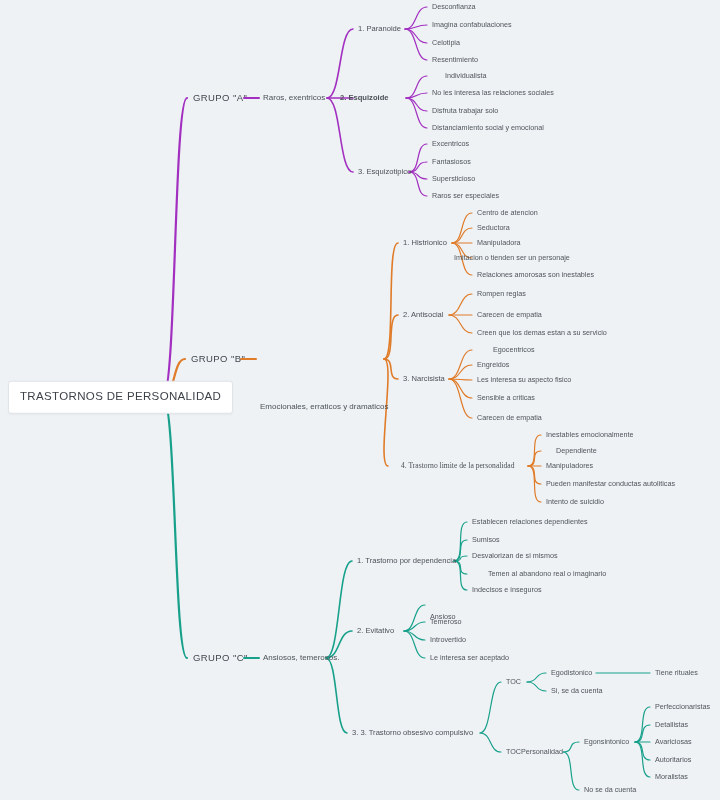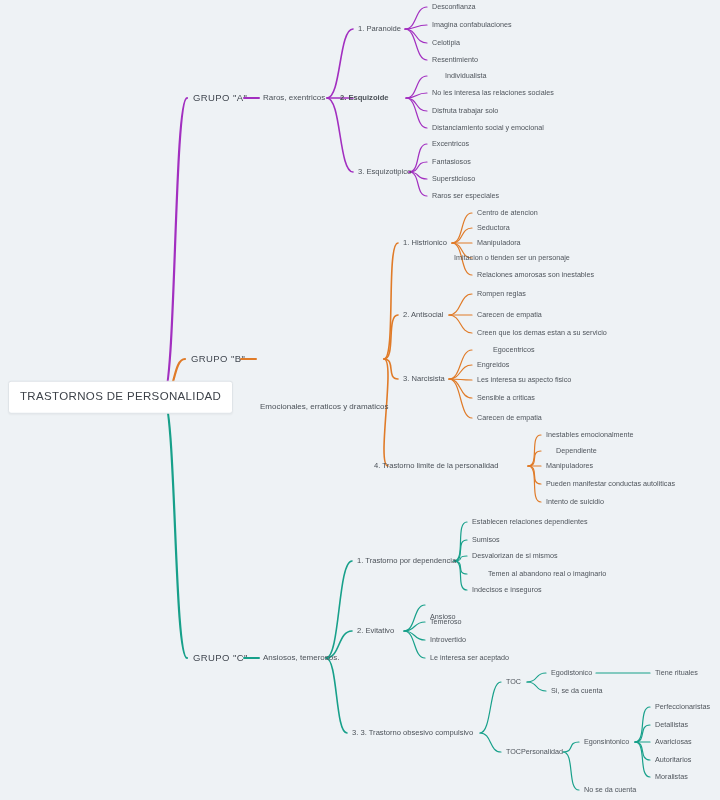--- a/index.html
+++ b/index.html
@@ -168,21 +168,21 @@
       <div class="node lvl3" style="left: 403px; top: 315px;">2. Antisocial</div>
       <div class="node lvl4" style="left: 477px; top: 294px;">Rompen  reglas</div>
       <div class="node lvl4" style="left: 477px; top: 315px;">Carecen de empatia</div>
       <div class="node lvl4" style="left: 477px; top: 333px;">Creen que los demas estan a su servicio</div>
       <div class="node lvl3" style="left: 403px; top: 379px;">3. Narcisista</div>
       <div class="node lvl4" style="left: 477px; top: 350px; margin-left: 16px;">Egocentricos</div>
       <div class="node lvl4" style="left: 477px; top: 365px;">Engreidos</div>
       <div class="node lvl4" style="left: 477px; top: 380px;">Les interesa su aspecto fisico</div>
       <div class="node lvl4" style="left: 477px; top: 398px;">Sensible a criticas</div>
       <div class="node lvl4" style="left: 477px; top: 418px;">Carecen de empatia</div>
-      <div class="node lvl3" style="left: 374px; top: 466px;">4. Trastorno limite de la personalidad</div>
+      <div class="node lvl3" style="left: 401px; top: 466px; font-family: Liberation Serif, serif;">4. Trastorno limite de la personalidad</div>
       <div class="node lvl4" style="left: 546px; top: 435px;">Inestables emocionalmente</div>
       <div class="node lvl4" style="left: 546px; top: 451px; margin-left: 10px;">Dependiente</div>
       <div class="node lvl4" style="left: 546px; top: 466px;">Manipuladores</div>
       <div class="node lvl4" style="left: 546px; top: 484px;">Pueden manifestar conductas autoliticas</div>
       <div class="node lvl4" style="left: 546px; top: 502px;">Intento de suicidio</div>
       <div class="node lvl1" style="left: 193px; top: 658px;">GRUPO "C"</div>
       <div class="node lvl2" style="left: 263px; top: 658px;">Ansiosos, temerosos.</div>
       <div class="node lvl3" style="left: 357px; top: 561px;">1. Trastorno por dependencia</div>
       <div class="node lvl4" style="left: 472px; top: 522px;">Establecen relaciones dependientes</div>
       <div class="node lvl4" style="left: 472px; top: 540px;">Sumisos</div>

